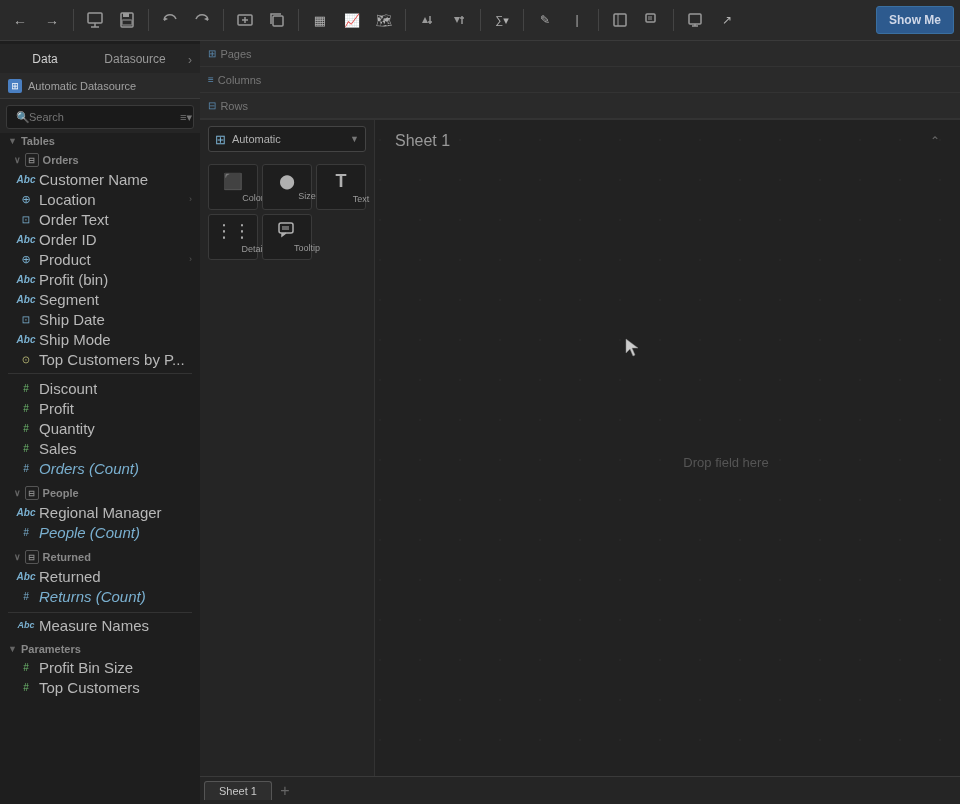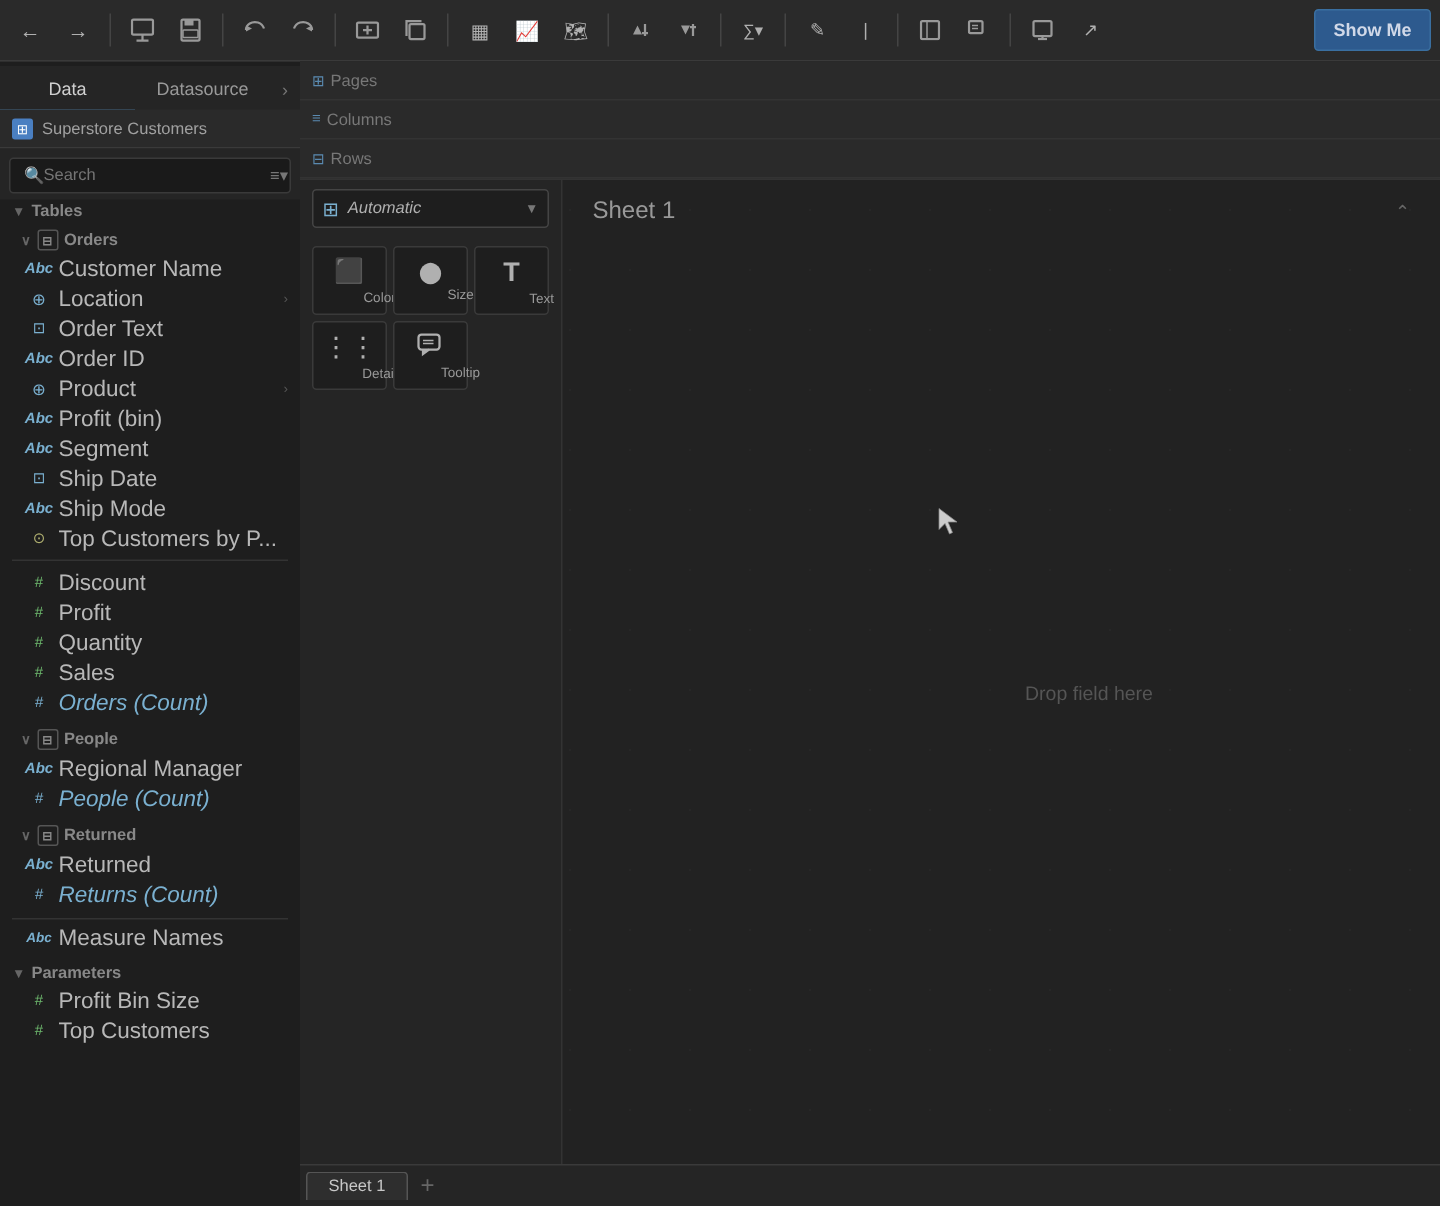--- a/index.html
+++ b/index.html
@@ -342,21 +342,20 @@
       height: 26px;
     }
     .marks-type-icon {
       color: #7ab0d0;
       font-size: 13px;
     }
     .marks-type-label {
       font-size: 11px;
       color: #b0b0b0;
       flex: 1;
-      font-style: italic;
     }
     .marks-type-caret {
       color: #777;
       font-size: 9px;
     }
 
     .marks-buttons {
       display: flex;
       flex-wrap: wrap;
       gap: 4px;
@@ -543,21 +542,21 @@
 </div>
 
 <div class="left-tabs">
   <div class="left-tab active">Data</div>
   <div class="left-tab">Datasource</div>
   <div class="left-tab-settings">›</div>
 </div>
 
 <div class="datasource-bar">
   <div class="datasource-icon">⊞</div>
-  <span class="datasource-name">Superstore Customers</span>
+  <span class="datasource-name">Automatic Datasource</span>
 </div>
 
 <div class="search-container">
   <div class="search-wrapper">
     <span class="search-icon-inner">🔍</span>
     <input class="search-box" type="text" placeholder="Search" style="">
     <span class="search-filter-btn">≡▾</span>
   </div>
 </div>
 

